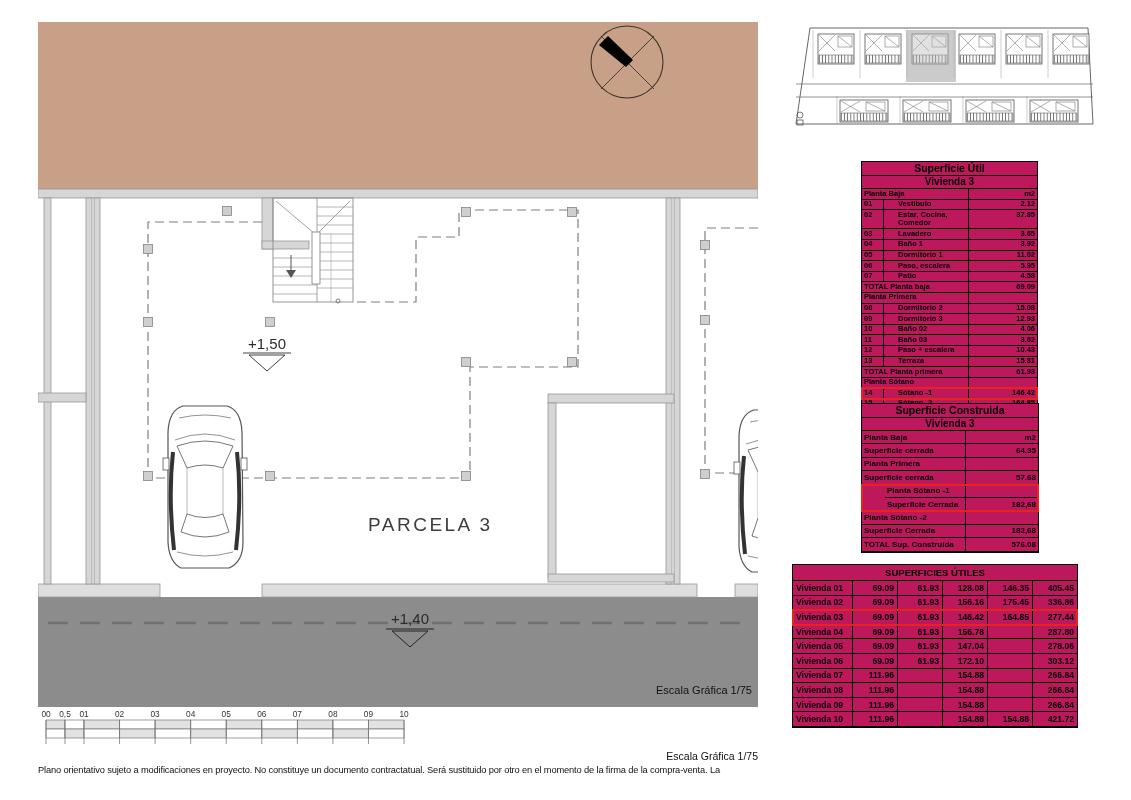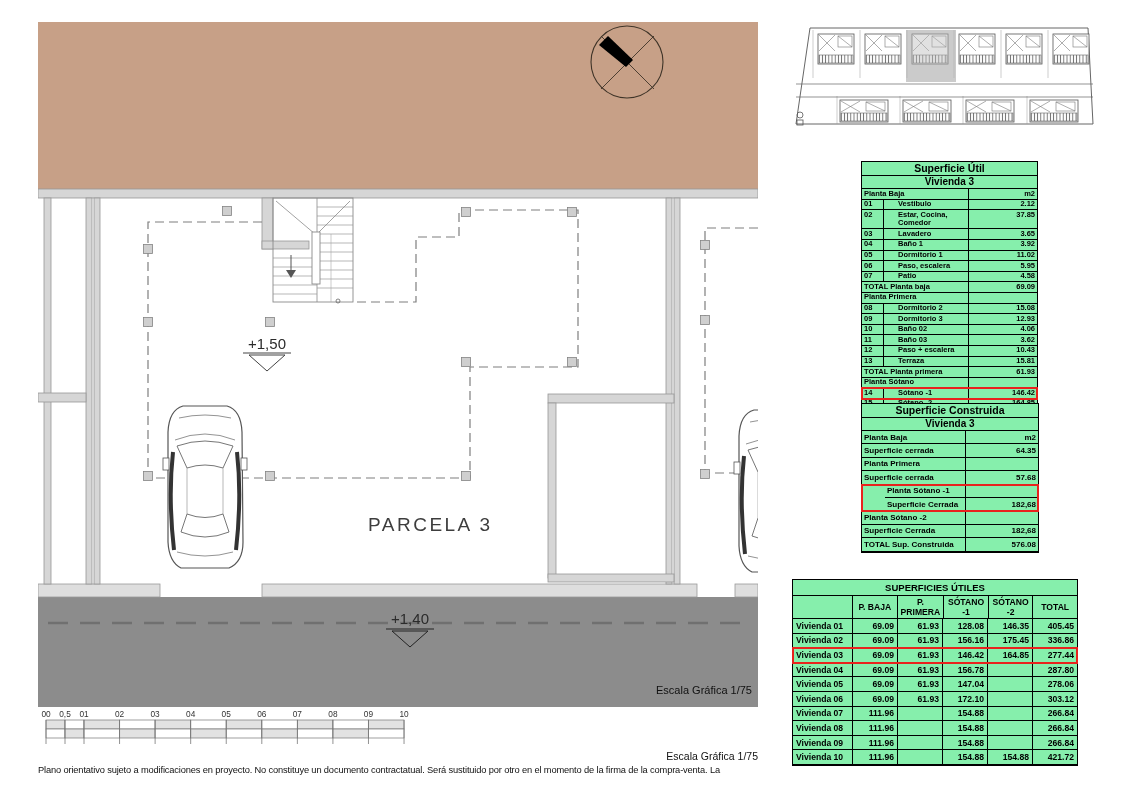--- a/index.html
+++ b/index.html
@@ -5,38 +5,38 @@
   html,body{margin:0;padding:0;background:#fff;}
   body{width:1131px;height:800px;position:relative;font-family:"Liberation Sans",sans-serif;}
   .canvas{position:absolute;left:0;top:0;width:1131px;height:800px;background:#fff;overflow:hidden;}
   svg.plan{position:absolute;left:38px;top:22px;}
   svg.siteplan{position:absolute;left:790px;top:18px;}
   svg text{font-family:"Liberation Sans",sans-serif;}
   .t-parcel{font-size:19px;letter-spacing:2.5px;fill:#3d3d3d;}
   .t-level{font-size:15px;fill:#2b2b2b;text-anchor:middle;}
   .t-roadscale{font-size:11px;fill:#111;text-anchor:end;}
 
-  .tbl{position:absolute;background:#86efac;border:1.4px solid #000;box-sizing:border-box;color:#000;}
+  .tbl{position:absolute;background:#be185d;border:1.4px solid #000;box-sizing:border-box;color:#000;}
   #tbl-util{left:861px;top:161px;width:177px;}
   #tbl-con{left:861px;top:403px;width:178px;}
   .tbl-title{font-weight:bold;text-align:center;font-size:10.5px;line-height:13px;border-bottom:1px solid #000;}
   .tbl-title.sub{font-size:10px;line-height:12px;}
   .trow{display:flex;border-bottom:1px solid #000;min-height:9.6px;box-sizing:border-box;align-items:stretch;gap:12px;}
   .trow.tall{min-height:16.5px;}
   .cell{font-size:7.5px;font-weight:bold;line-height:8.6px;padding:0.5px 2px;box-sizing:border-box;}
   .c-code{width:22px;border-right:1px solid #000;}
   .c-name{flex:1;border-right:1px solid #000;}
   .c-val{width:56px;text-align:right;}
   #tbl-con .c-val{width:60px;}
   #tbl-con .cell{font-size:8px;line-height:9.4px;padding:1.5px 2px;}
   #tbl-con .trow{min-height:12.2px;}
   .hl{outline:2.2px solid #e8231d;outline-offset:-1px;position:relative;z-index:2;}
   .hlwrap{outline:2.2px solid #e8231d;outline-offset:-1px;position:relative;z-index:2;padding-left:23px;}
 
-  #tbl-sup{left:792px;top:579px;width:286px;}
+  #tbl-sup{left:792px;top:564px;width:286px;}
   .t3-title{font-weight:bold;text-align:center;font-size:9.5px;line-height:15px;border-bottom:1px solid #000;}
   .t3-row{display:flex;border-bottom:1px solid #000;min-height:14.6px;box-sizing:border-box;align-items:stretch;}
   .t3-cell{font-size:8.6px;font-weight:bold;padding:1px 3px;box-sizing:border-box;display:flex;align-items:center;}
   .t3-label{width:60px;border-right:1px solid #000;}
   .t3-val{flex:1;border-right:1px solid #000;justify-content:flex-end;text-align:right;}
   .t3-val.last{border-right:none;text-align:right;}
   .t3-head .t3-val{justify-content:center;text-align:center;}
 
   .caption{position:absolute;left:438px;top:750px;width:320px;text-align:right;font-size:10.5px;color:#111;}
   .disclaimer{position:absolute;left:38px;top:764px;width:730px;font-size:9.3px;letter-spacing:-0.15px;line-height:12.5px;color:#111;white-space:nowrap;}
@@ -408,28 +408,20 @@
         <div class="trow">
           <div class="cell c-name">TOTAL Sup. Construida</div>
           <div class="cell c-val">576.08</div>
         </div>
       </div>
   </div>
 
   <div class="tbl" id="tbl-sup">
     <div class="t3-title">SUPERFICIES ÚTILES</div>
     <div class="t3-body">
-        <div class="t3-row t3-head">
-          <div class="t3-cell t3-label"></div>
-          <div class="t3-cell t3-val">P. BAJA</div>
-          <div class="t3-cell t3-val">P. PRIMERA</div>
-          <div class="t3-cell t3-val">SÓTANO -1</div>
-          <div class="t3-cell t3-val">SÓTANO -2</div>
-          <div class="t3-cell t3-val last">TOTAL</div>
-        </div>
         <div class="t3-row">
           <div class="t3-cell t3-label">Vivienda 01</div>
           <div class="t3-cell t3-val">69.09</div>
           <div class="t3-cell t3-val">61.93</div>
           <div class="t3-cell t3-val">128.08</div>
           <div class="t3-cell t3-val">146.35</div>
           <div class="t3-cell t3-val last">405.45</div>
         </div>
         <div class="t3-row">
           <div class="t3-cell t3-label">Vivienda 02</div>

